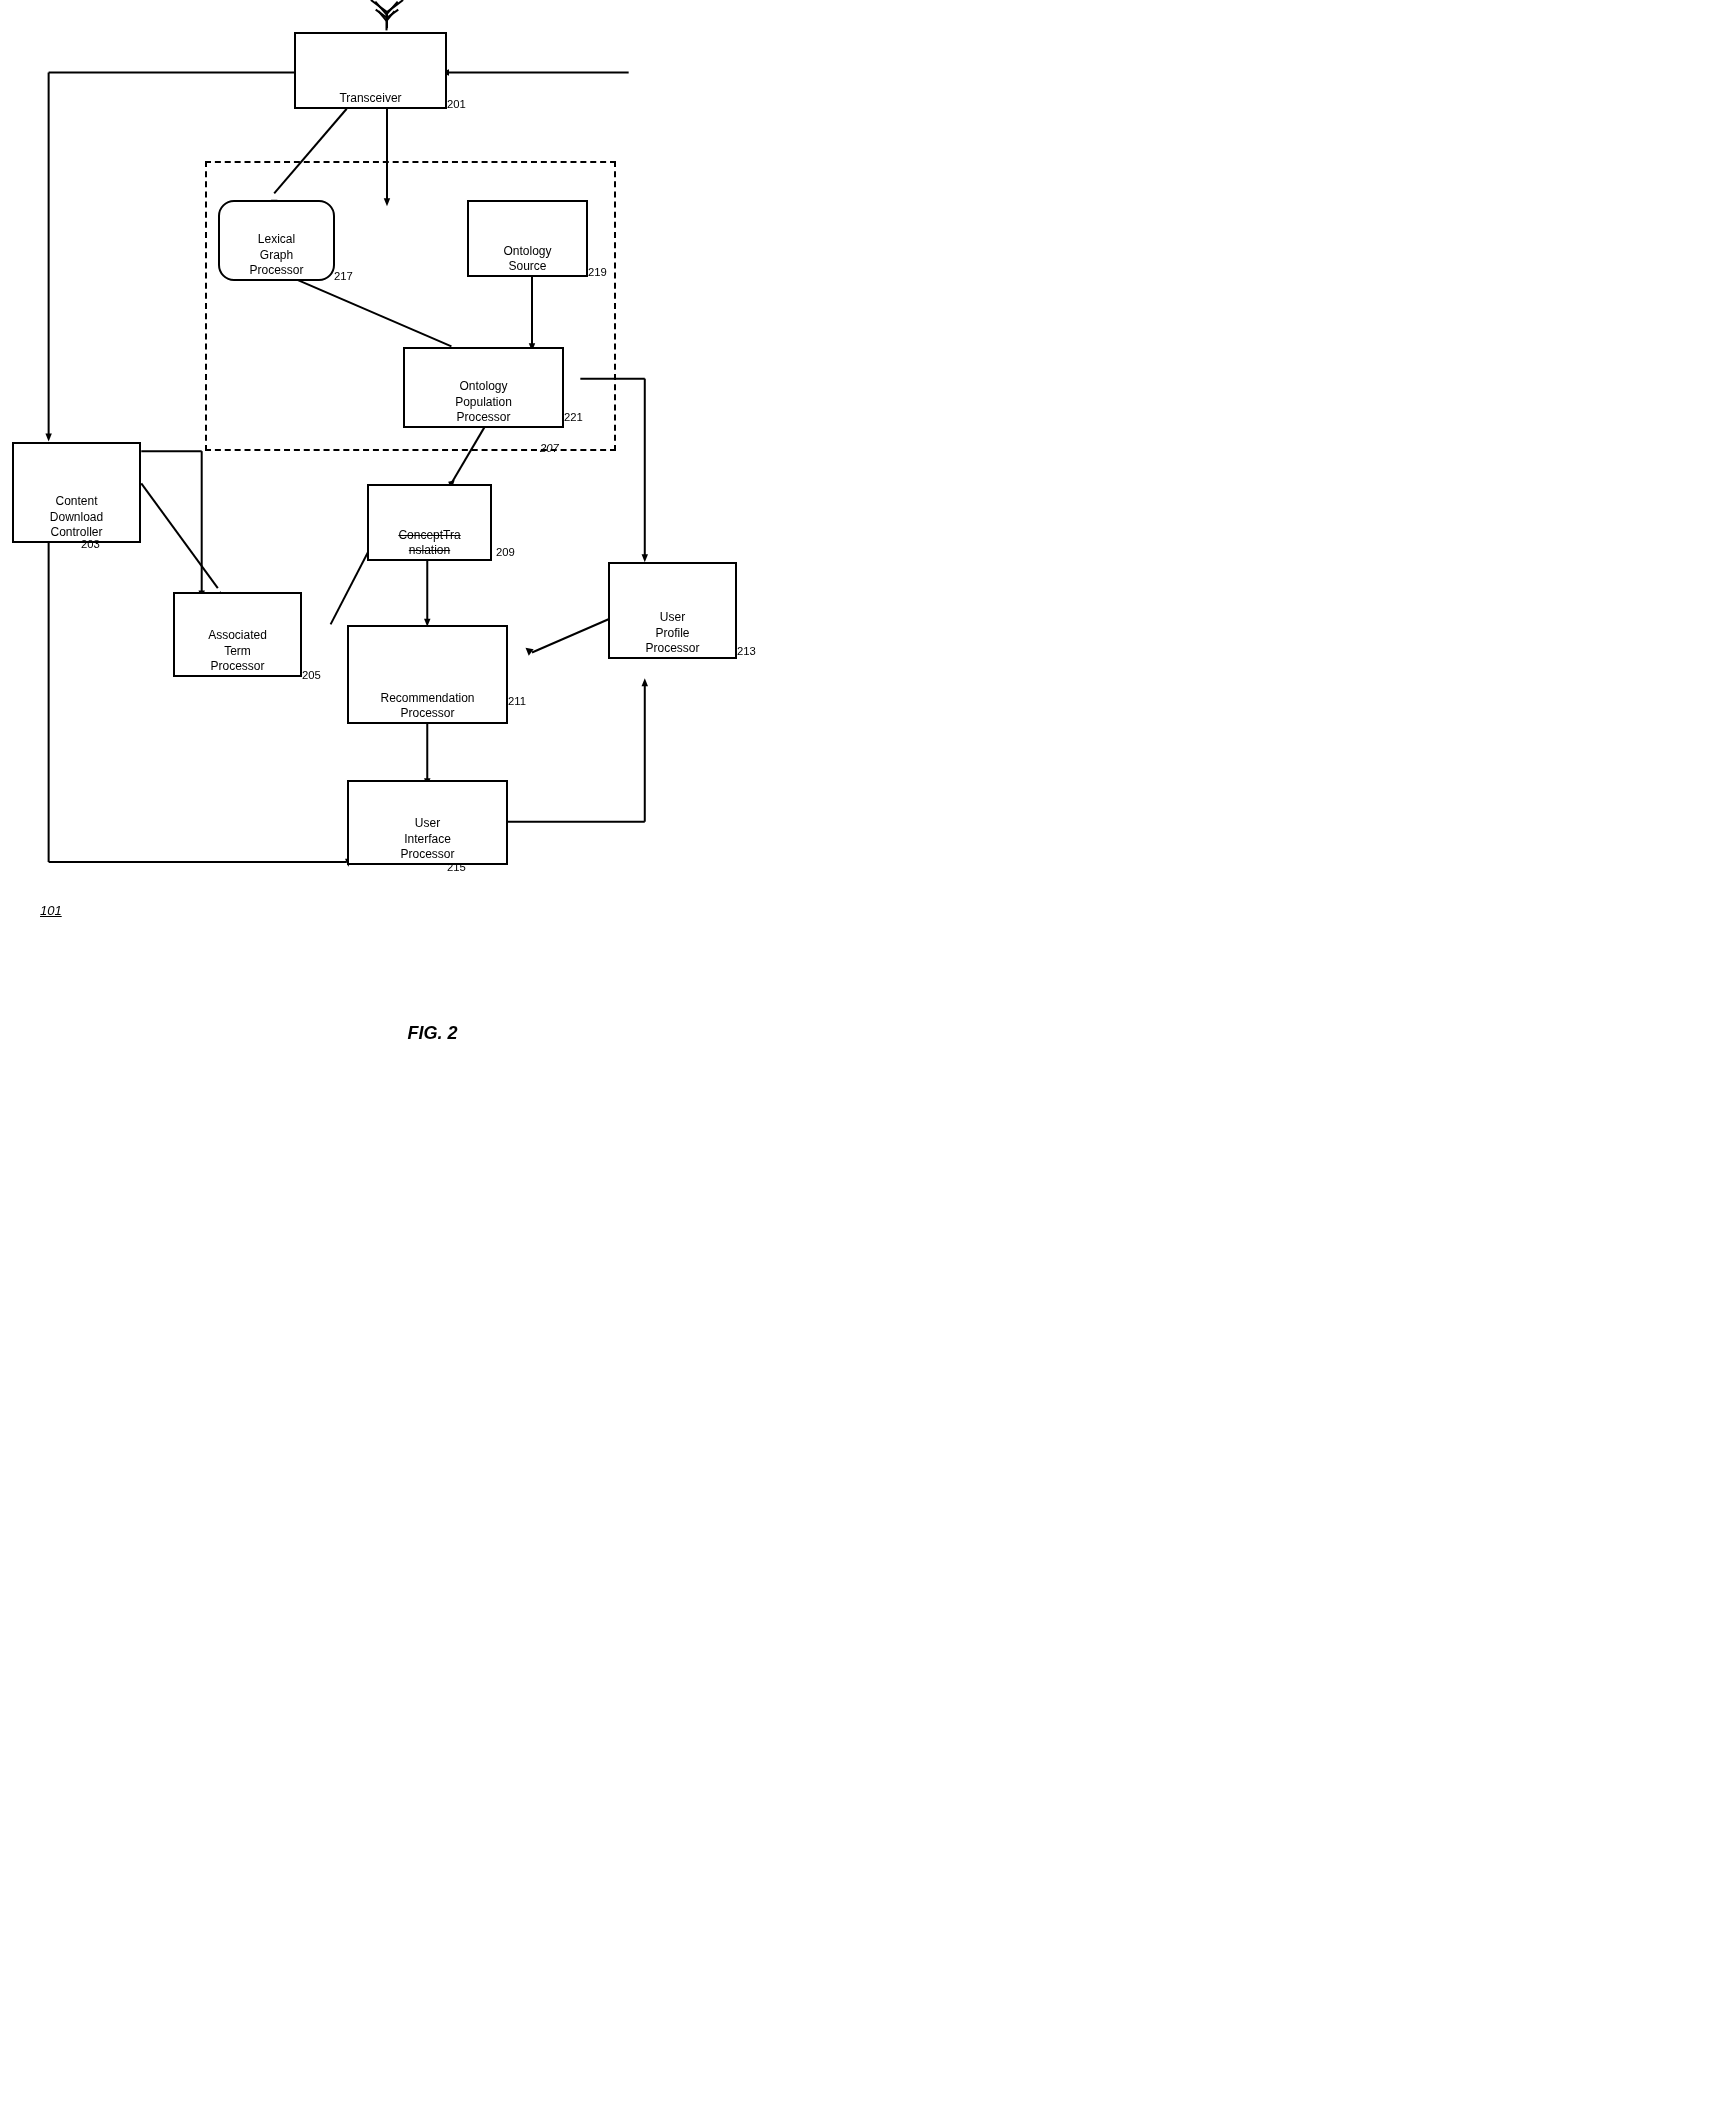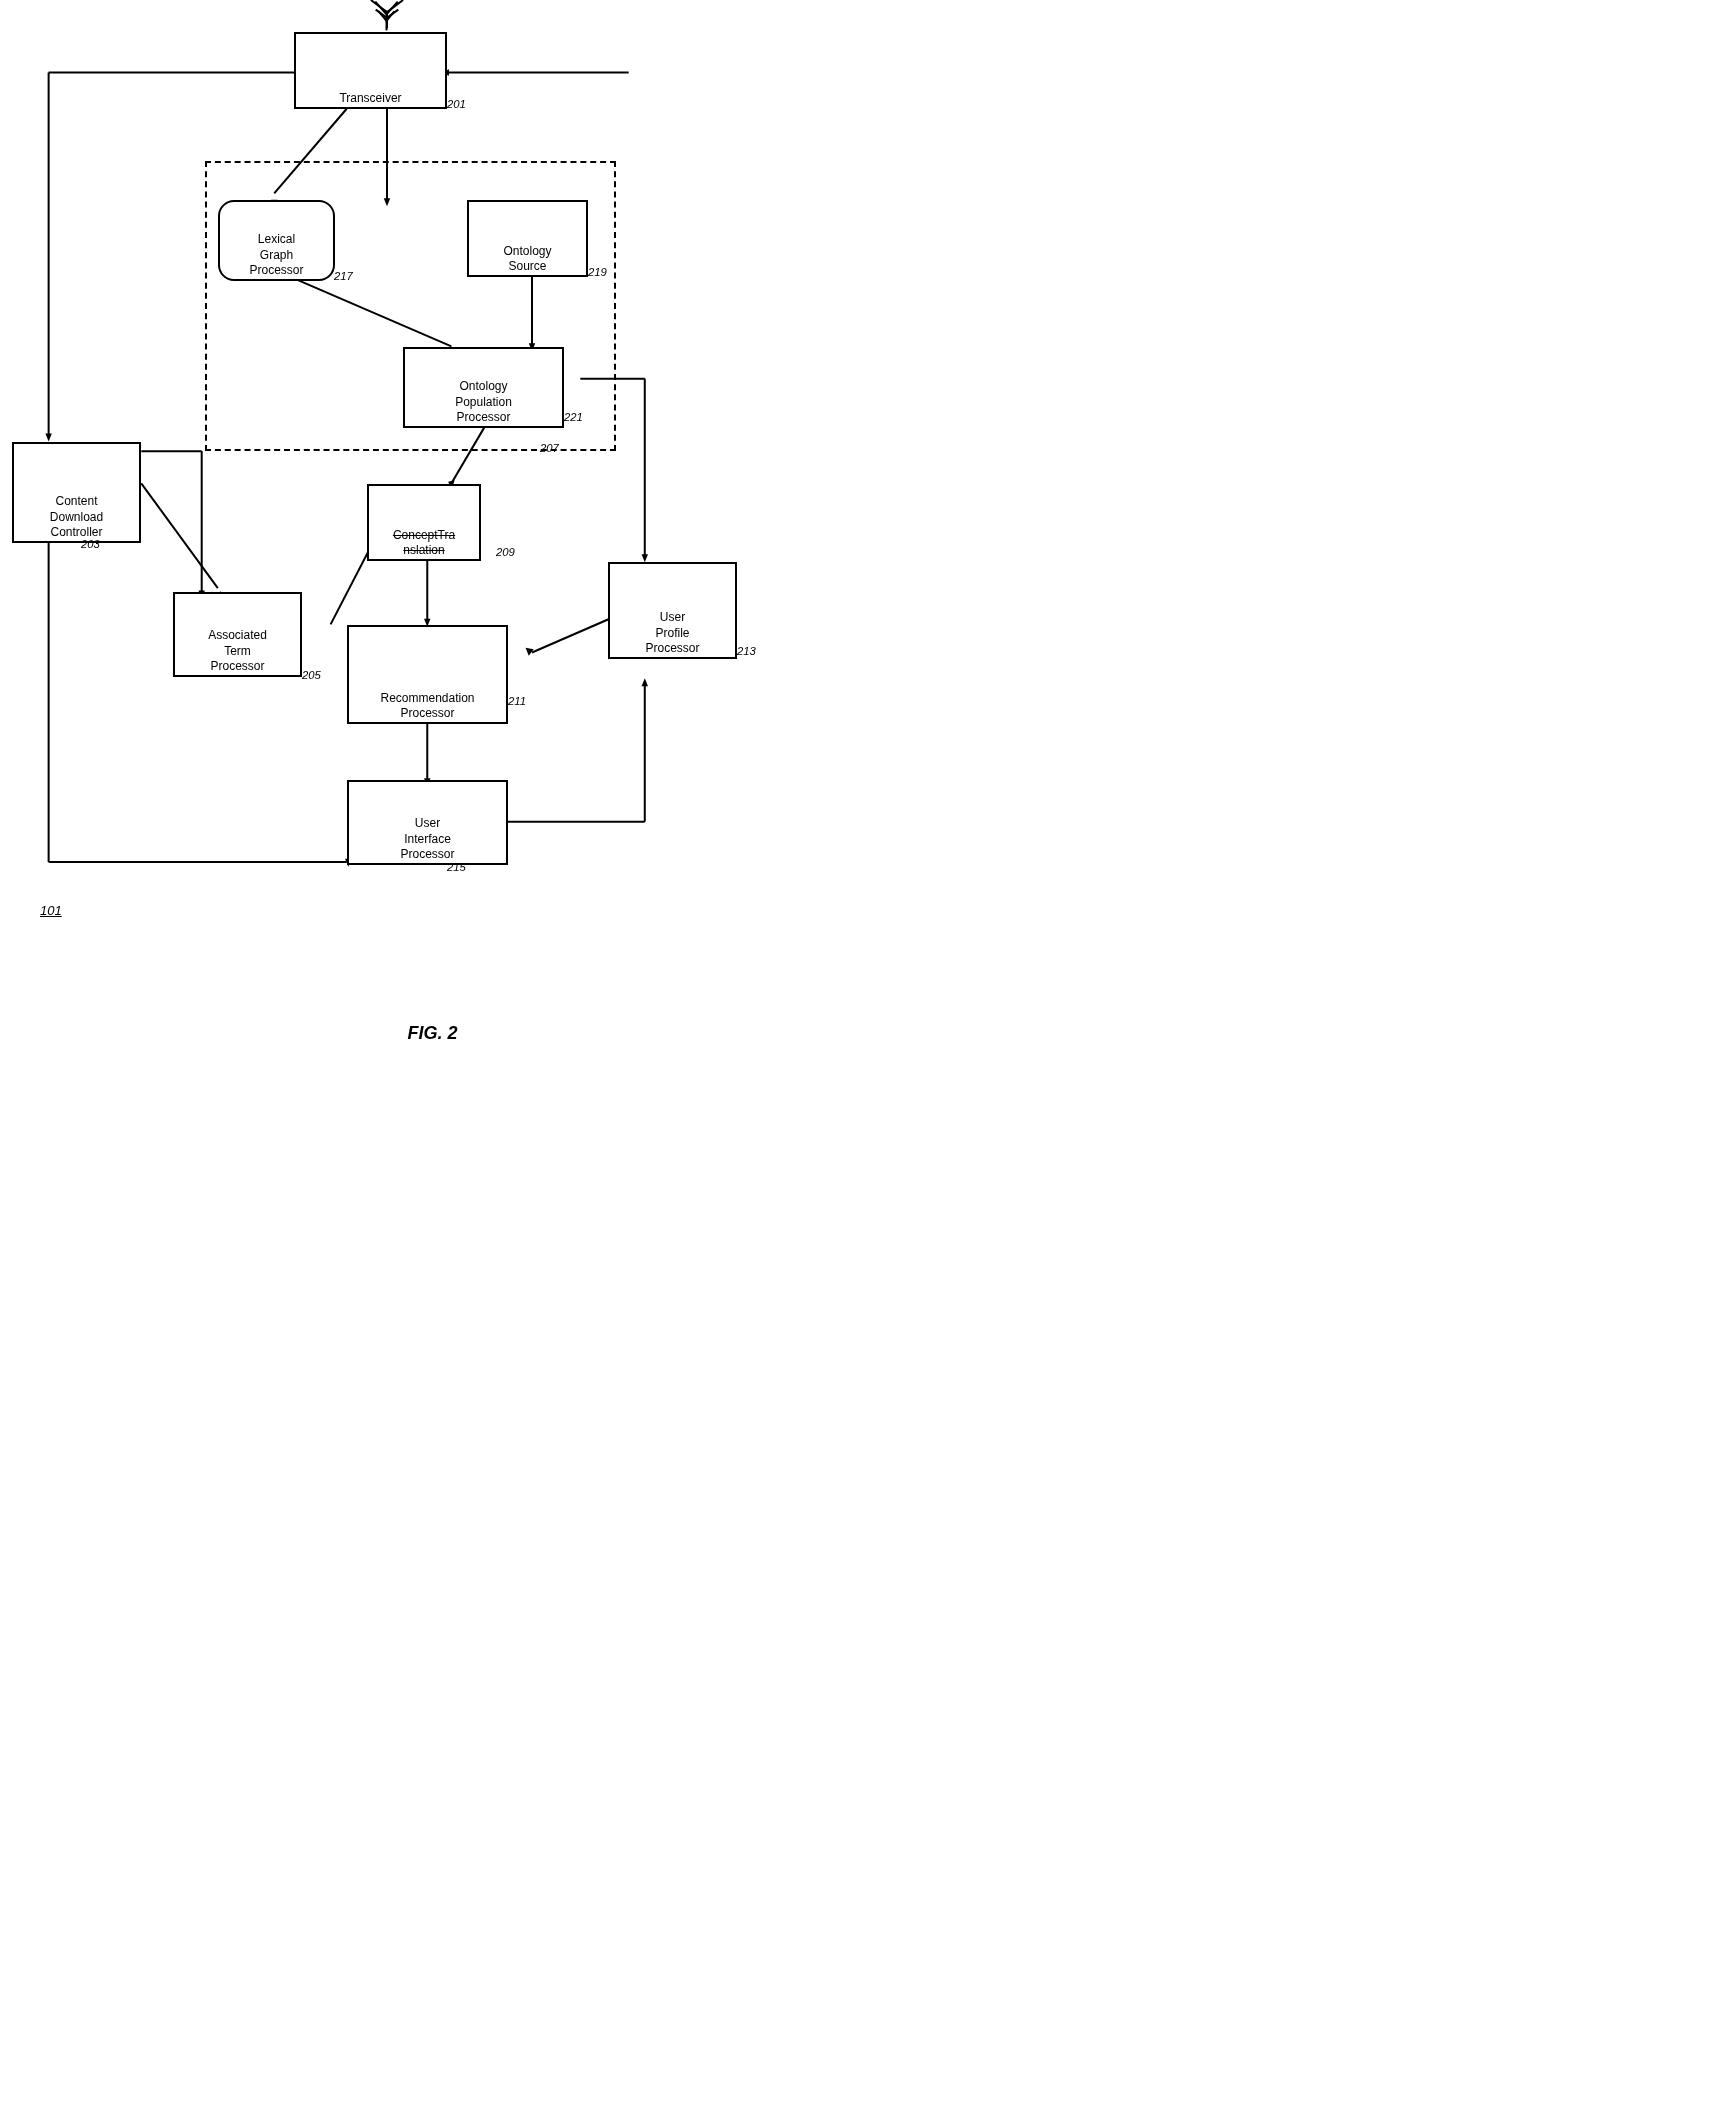--- a/index.html
+++ b/index.html
@@ -28,21 +28,20 @@
       font-weight: normal;
       line-height: 1.3;
     }
     .dashed-box {
       position: absolute;
       border: 2px dashed #000;
       background: transparent;
     }
     .label {
       position: absolute;
-      font-style: italic;
       font-size: 11.3px;
       color: #000;
     }
     .fig-label {
       text-align: center;
       font-size: 18px;
       font-weight: bold;
       font-style: italic;
       margin-top: 8px;
     }
@@ -165,21 +164,21 @@
   <div class="box" style="left:12px;top:442px;width:129px;height:101px;">
     <span>Content<br>Download<br>Controller</span>
   </div>
   <div class="label" style="left:81px;top:538px;">203</div>
 
   <div class="box" style="left:173px;top:592px;width:129px;height:85px;">
     <span>Associated<br>Term<br>Processor</span>
   </div>
   <div class="label" style="left:302px;top:669px;">205</div>
 
-  <div class="box" style="left:367px;top:484px;width:114px;height:77px;">
+  <div class="box" style="left:367px;top:484px;width:125px;height:77px;">
     <span style="text-decoration:line-through;">ConceptTra<br>nslation</span>
   </div>
   <div class="label" style="left:496px;top:546px;">209</div>
 
   <div class="box" style="left:347px;top:625px;width:161px;height:99px;">
     <span>Recommendation<br>Processor</span>
   </div>
   <div class="label" style="left:508px;top:695px;">211</div>
 
   <div class="box" style="left:608px;top:562px;width:129px;height:97px;">

